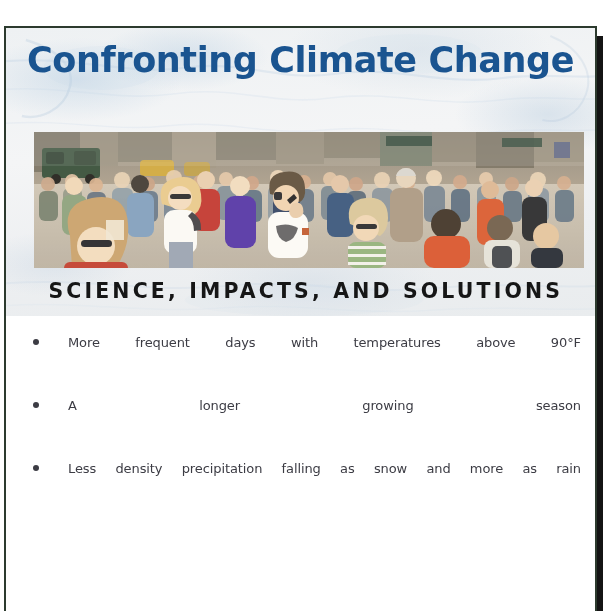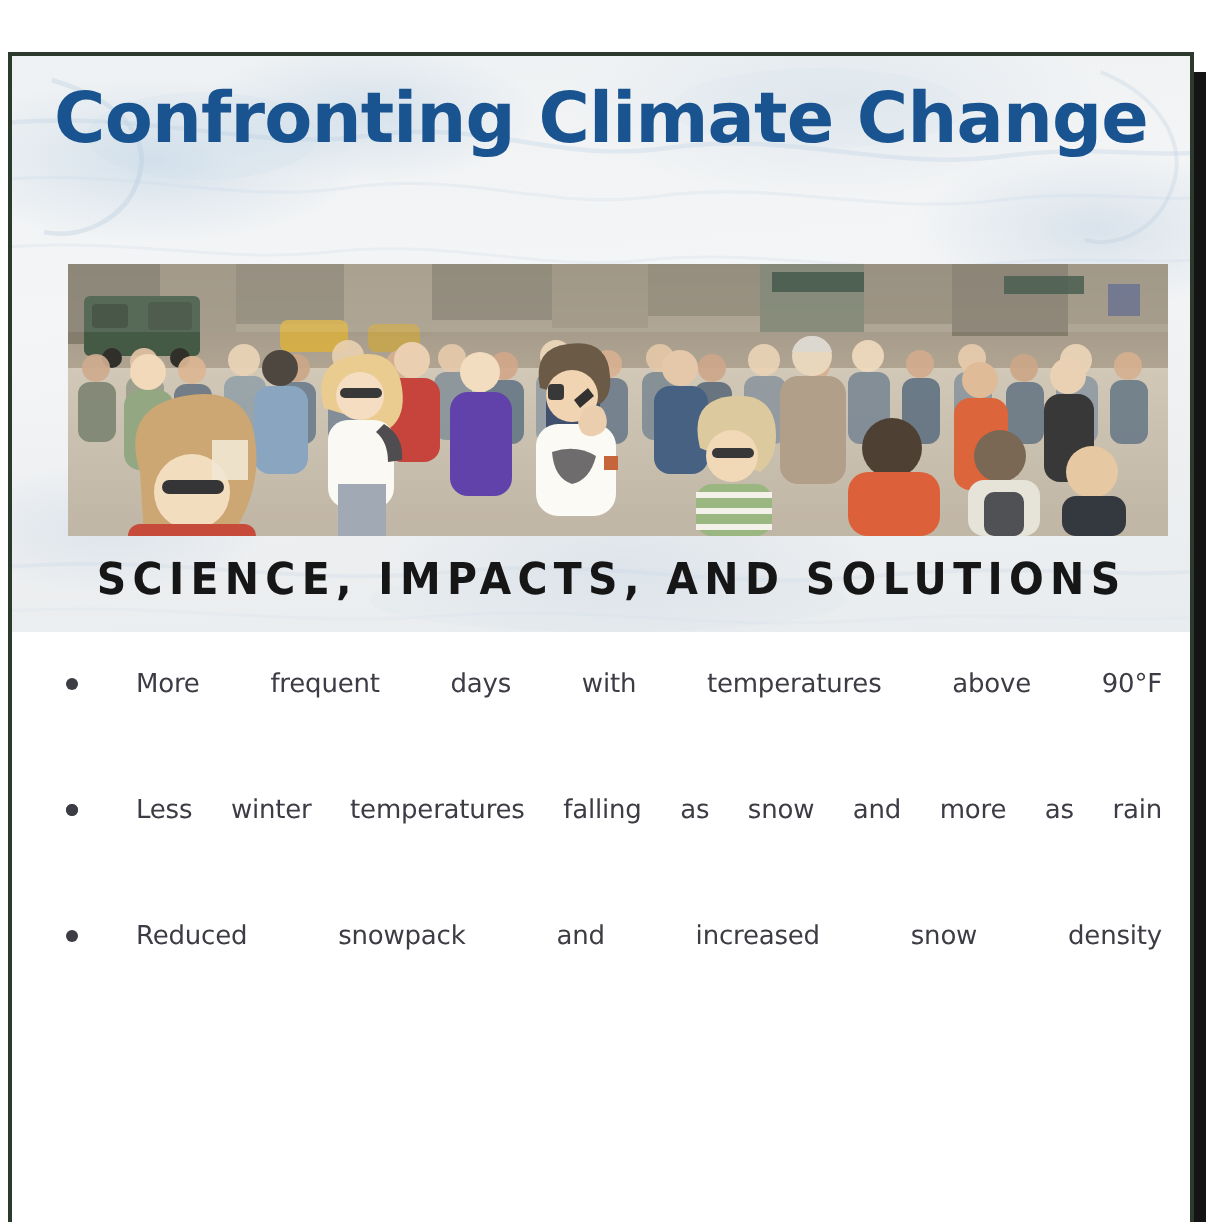--- a/index.html
+++ b/index.html
@@ -368,26 +368,23 @@
   </div>
 
   <div id="bullets-panel">
     <ul id="bullet-list">
       <li class="bullet-item">
         <span class="bullet-marker"></span>
         <span class="bullet-text">More frequent days with temperatures above 90°F</span>
       </li>
       <li class="bullet-item">
         <span class="bullet-marker"></span>
+        <span class="bullet-text">A longer growing season</span>
       </li>
       <li class="bullet-item">
         <span class="bullet-marker"></span>
-        <span class="bullet-text">Less winter temperatures falling as snow and more as rain</span>
+        <span class="bullet-text">Less density precipitation falling as snow and more as rain</span>
       </li>
-      <li class="bullet-item">
-        <span class="bullet-marker"></span>
-        <span class="bullet-text">Reduced snowpack and increased snow density</span>
-      </li>
 
     </ul>
   </div>
 
 </div>
 
 </body></html>

